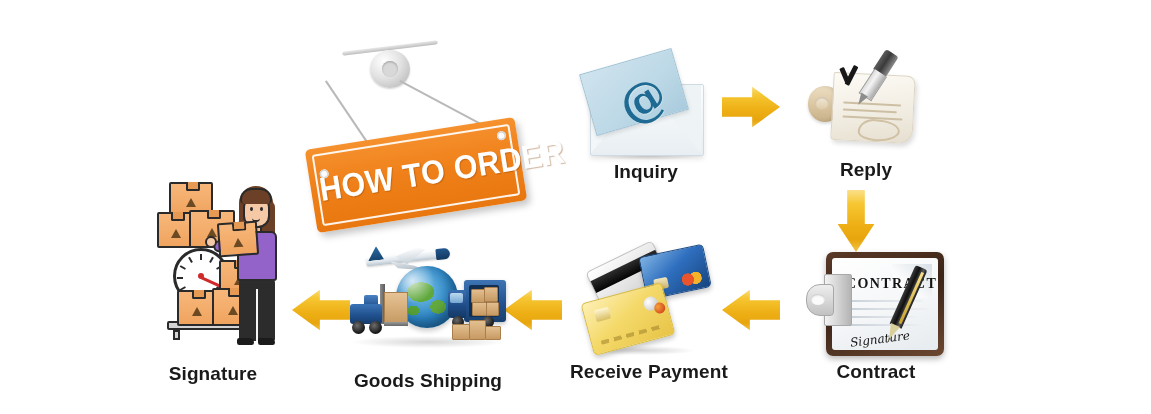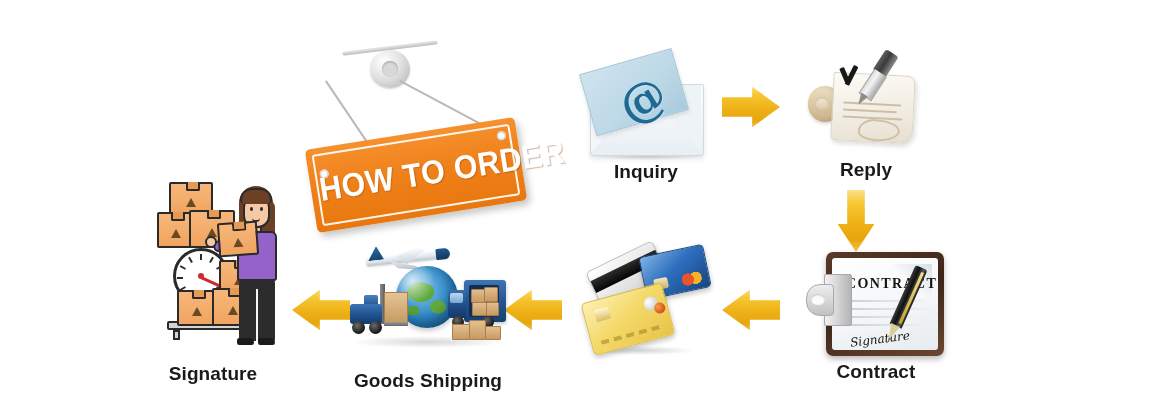--- a/index.html
+++ b/index.html
@@ -727,20 +727,21 @@
       <div class="chip"></div>
       <div class="swirl"></div>
     </div>
     <div class="card gold">
       <div class="chip"></div>
       <div class="holo"></div>
       <div class="dot"></div>
       <div class="num"></div>
     </div>
   </div>
+  <div class="step-label" id="label-payment">Receive Payment</div>
 
   <div class="arrow left" id="arrow-pay-ship">
     <div class="body"></div>
   </div>
 
   <div class="node" id="shipping-node">
     <div class="ship-shadow"></div>
     <div class="plane">
       <div class="plane-fuse"></div>
       <div class="plane-nose"></div>

